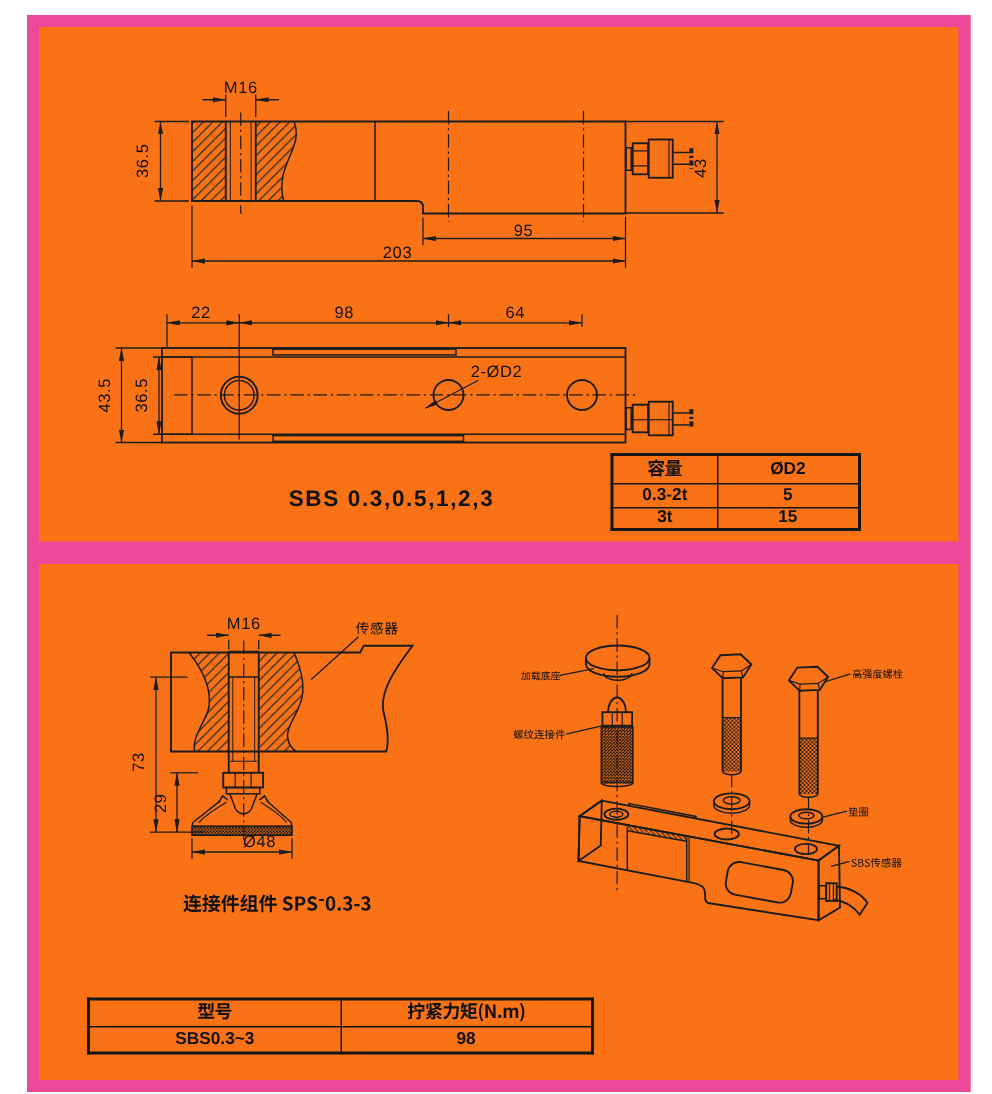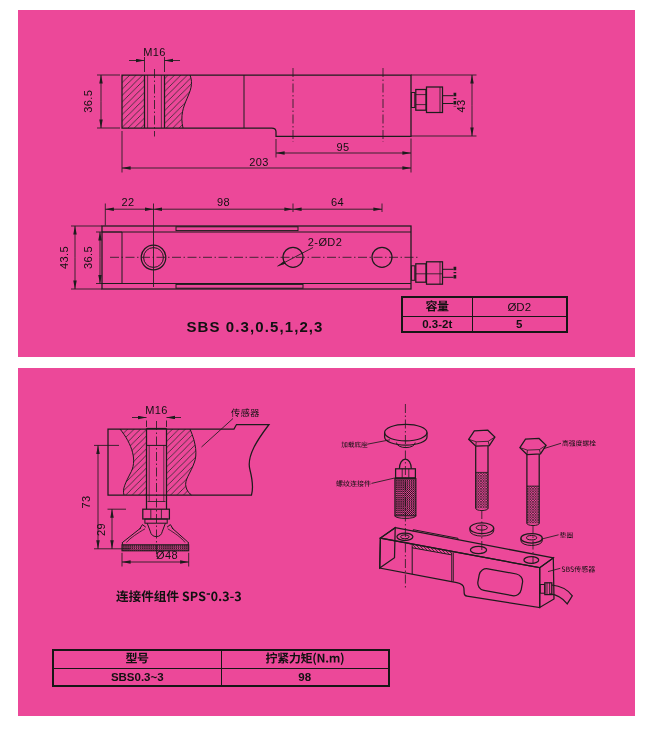--- a/index.html
+++ b/index.html
@@ -1,18 +1,18 @@
 <!DOCTYPE html>
 <html><head>
 <meta charset="utf-8">
 <style>
   html,body { margin:0; padding:0; background:#fff; }
   .page { position:relative; width:661px; height:729px; background:#fff;
            font-family:"Liberation Sans", sans-serif; overflow:hidden; }
-  .panel { position:absolute; border:2px solid #ec4899; background:#ec4899; }
+  .panel { position:absolute; border:8px solid #ec4899; background:#f97316; }
   #panel-top { left:18px; top:10px; width:613px; height:343px; }
   #panel-bottom { left:18px; top:368px; width:613px; height:344px; }
   .panel > svg.draw { position:absolute; left:0; top:0; }
   .ln,.bd,.md,.dl,.el,.cl,.th,.th2,.cab,.hat,.knr,.stud,.thr { fill:none; stroke:#1c1c1c; }
   .bd { stroke-width:1.25; }
   .md { stroke-width:1; }
   .th { stroke-width:0.65; }
   .th2 { stroke-width:0.8; }
   .dl,.el { stroke-width:0.85; }
   .cl { stroke-width:0.8; stroke-dasharray:9 2.5 1.5 2.5; }
@@ -21,21 +21,21 @@
   .pband { stroke:none; fill:url(#d1); }
   .thr { stroke:none; fill:url(#th); }
   .stud { stroke:#1c1c1c; stroke-width:1.1; fill:url(#kn); }
   .knr { stroke:#1c1c1c; stroke-width:1.1; fill:url(#kn); }
   .gl { fill:#111111; stroke:none; }
   .sr { opacity:0; font-size:4px; }
   text.dim { font-size:11px; fill:#111111; text-anchor:middle; letter-spacing:0.4px; }
   .tb { position:absolute; border-collapse:collapse; table-layout:fixed;
          font-size:11.5px; color:#111111; text-align:center; border:2px solid #161616; }
   .tb td, .tb th { border:1px solid #161616; padding:0; font-weight:bold; vertical-align:middle; }
-  .tb th { font-weight:normal; }
+  .tb th { font-weight:bold; }
   .cjk { vertical-align:middle; }
   #model-caption { position:absolute; left:115px; top:306px; width:240px; text-align:center;
                     font-weight:bold; font-size:15px; letter-spacing:1.1px; color:#111111; }
 </style>
 </head>
 <body>
 
 <div class="page">
 
   <section class="panel" id="panel-top">
@@ -163,20 +163,24 @@
         <th><svg class="cjk" width="24.5" height="14.2" viewBox="0 0 24.5 14.2">
                 <text class="sr" x="0" y="10.56">容量</text>
                 <path class="gl" d="M4.3 2.9C3.7 3.7 2.6 4.5 1.6 4.9C1.9 5.2 2.4 5.8 2.6 6C3.7 5.4 4.9 4.4 5.7 3.3ZM7.2 3.7C8.3 4.4 9.6 5.3 10.2 6L11.2 5.1C10.6 4.4 9.2 3.5 8.2 2.9ZM6.2 4C5.1 5.8 3.1 7.2 0.8 7.9C1.2 8.2 1.5 8.7 1.7 9.1C2.2 8.9 2.6 8.7 3 8.5V11.6H4.4V11.3H8.6V11.6H10V8.4C10.4 8.6 10.8 8.7 11.3 8.9C11.4 8.5 11.8 8.1 12.2 7.7C10.3 7.1 8.7 6.2 7.3 4.8L7.5 4.5ZM4.4 10V8.8H8.6V10ZM4.7 7.5C5.4 7 6 6.4 6.5 5.8C7.2 6.5 7.9 7 8.6 7.5ZM5.5 0.6C5.6 0.8 5.7 1.1 5.8 1.3H1.4V3.9H2.8V2.6H10.2V3.9H11.6V1.3H7.5C7.3 1 7.1 0.6 7 0.2Z M15.5 2.6H20.4V3H15.5ZM15.5 1.5H20.4V1.9H15.5ZM14.1 0.7V3.7H21.9V0.7ZM12.6 4.1V5.1H23.5V4.1ZM15.2 7.4H17.3V7.8H15.2ZM18.7 7.4H20.8V7.8H18.7ZM15.2 6.2H17.3V6.6H15.2ZM18.7 6.2H20.8V6.6H18.7ZM12.5 10.3V11.3H23.5V10.3H18.7V9.9H22.4V8.9H18.7V8.5H22.2V5.5H13.9V8.5H17.3V8.9H13.6V9.9H17.3V10.3Z"></path>
               </svg></th>
         <th>ØD2</th>
       </tr>
       <tr style="height:16px">
         <td>0.3-2t</td>
         <td>5</td>
       </tr>
+      <tr style="height:15px">
+        <td>3t</td>
+        <td>15</td>
+      </tr>
     </tbody>
       </table>
   </section>
 
   <section class="panel" id="panel-bottom">
     <svg class="draw" width="613" height="344" viewBox="20 370 613 344">
     <g>
 <path class="hat" d="M120,429 H146.5 V495 H124 C122,489 126,482 130,474 C138,461 132,444 120,429 Z"></path>
 <path class="hat" d="M166.5,429 H190 C196.5,444 197,455 194.5,462 C190.5,473.5 184,480 186,487 C187,491.5 190,494 191.5,495 H166.5 Z"></path>
 <path class="bd" d="M108,429 H234 L236.5,424.5 H269 C258,439 246,456 250,470 C252.5,480 253.5,488 251.5,495 H108 Z"></path>
@@ -310,21 +314,21 @@
             <path class="gl" d="M561 532.1V532.8H560V533.3H561V534.1C560.6 534.2 560.2 534.3 559.9 534.3L560 534.8L561 534.6V535.4C561 535.5 561 535.5 560.9 535.5C560.8 535.5 560.6 535.5 560.2 535.5C560.3 535.6 560.4 535.8 560.4 536C560.8 536 561.1 536 561.3 535.9C561.5 535.8 561.5 535.7 561.5 535.4V534.5L562.4 534.3L562.4 533.8L561.5 534V533.3H562.4V532.8H561.5V532.1ZM560.6 536.4V536.8H562.7V537.7H560V538.1H566.1V537.7H563.2V536.8H565.4V536.4H563.2V535.7H562.8C563.2 535.5 563.5 535.1 563.7 534.7C564 534.9 564.3 535.1 564.5 535.3L564.7 534.9C564.5 534.7 564.2 534.4 563.8 534.2C563.9 533.9 563.9 533.6 564 533.3H564.9C564.9 534.9 564.9 535.8 565.6 535.8C566 535.8 566.2 535.7 566.2 534.9C566.1 534.9 565.9 534.8 565.8 534.7C565.8 535.2 565.8 535.4 565.7 535.4C565.3 535.4 565.3 534.5 565.4 532.8H564L564 532.1H563.5L563.5 532.8H562.6V533.3H563.5C563.5 533.5 563.4 533.7 563.4 534L562.8 533.6L562.6 534C562.8 534.1 563 534.3 563.3 534.4C563.1 534.9 562.8 535.2 562.2 535.5C562.3 535.6 562.5 535.7 562.5 535.9L562.7 535.7V536.4Z M568.3 533.2C568.4 533.4 568.6 533.7 568.7 533.9L569 533.7C568.9 533.5 568.8 533.3 568.6 533.1ZM569.6 533C569.6 533.3 569.5 533.6 569.4 533.9H568.1V534.2H569.2C569.1 534.4 569.1 534.5 569 534.7H567.7V535H568.7C568.4 535.4 568 535.6 567.5 535.8C567.6 535.9 567.8 536.1 567.8 536.2C568.1 536 568.4 535.8 568.7 535.6V536.8C568.7 537.3 568.8 537.4 569.4 537.4C569.6 537.4 570.6 537.4 570.7 537.4C571.2 537.4 571.3 537.2 571.4 536.6C571.2 536.6 571.1 536.5 571 536.5C571 536.9 570.9 537 570.7 537C570.5 537 569.6 537 569.5 537C569.1 537 569.1 537 569.1 536.8V535.8H570.3C570.3 536.1 570.3 536.2 570.2 536.3C570.2 536.3 570.2 536.3 570.1 536.3C570 536.3 569.8 536.3 569.6 536.3C569.7 536.4 569.7 536.5 569.7 536.6C569.9 536.6 570.2 536.6 570.3 536.6C570.4 536.6 570.5 536.6 570.6 536.5C570.6 536.4 570.7 536.2 570.7 535.6C570.7 535.6 570.7 535.5 570.7 535.5H568.8C569 535.3 569.1 535.2 569.2 535H570.4C570.7 535.5 571.2 535.9 571.8 536.2C571.8 536.1 571.9 535.9 572.1 535.8C571.6 535.7 571.2 535.4 570.9 535H571.9V534.7H569.5C569.5 534.5 569.6 534.4 569.7 534.2H571.6V533.9H570.9C571 533.7 571.2 533.4 571.3 533.2L570.9 533.1C570.8 533.3 570.6 533.7 570.5 533.9H569.8C569.9 533.6 570 533.3 570.1 533ZM567 532.4V538.3H567.4V538.1H572.2V538.3H572.7V532.4ZM567.4 537.6V532.8H572.2V537.6Z"></path>
           </g>
 <line class="dl" x1="558.6" y1="534.8" x2="542.6" y2="538.8"></line>
 <g>
             <text class="sr" x="561.3" y="571.8">SBS传感器</text>
             <path class="gl" d="M563.4 571.9C564.5 571.9 565.2 571.2 565.2 570.4C565.2 569.7 564.7 569.3 564.1 569.1L563.4 568.7C563 568.6 562.5 568.4 562.5 567.9C562.5 567.4 562.9 567.1 563.5 567.1C564 567.1 564.3 567.3 564.7 567.6L565 567.2C564.6 566.8 564.1 566.6 563.5 566.6C562.6 566.6 561.9 567.1 561.9 567.9C561.9 568.7 562.4 569 562.9 569.3L563.7 569.6C564.1 569.8 564.5 570 564.5 570.5C564.5 571 564.1 571.3 563.4 571.3C562.9 571.3 562.4 571.1 562 570.7L561.6 571.1C562.1 571.6 562.7 571.9 563.4 571.9Z M566.2 571.8H567.8C569 571.8 569.8 571.3 569.8 570.3C569.8 569.6 569.3 569.2 568.7 569.1V569C569.2 568.9 569.5 568.4 569.5 567.9C569.5 567 568.7 566.7 567.7 566.7H566.2ZM566.8 568.8V567.2H567.6C568.4 567.2 568.8 567.4 568.8 568C568.8 568.5 568.5 568.8 567.6 568.8ZM566.8 571.3V569.3H567.7C568.6 569.3 569.1 569.6 569.1 570.3C569.1 571 568.6 571.3 567.7 571.3Z M572.2 571.9C573.3 571.9 573.9 571.2 573.9 570.4C573.9 569.7 573.5 569.3 572.9 569.1L572.2 568.7C571.8 568.6 571.3 568.4 571.3 567.9C571.3 567.4 571.7 567.1 572.3 567.1C572.7 567.1 573.1 567.3 573.4 567.6L573.8 567.2C573.4 566.8 572.9 566.6 572.3 566.6C571.3 566.6 570.6 567.1 570.6 567.9C570.6 568.7 571.2 569 571.7 569.3L572.4 569.6C572.9 569.8 573.3 570 573.3 570.5C573.3 571 572.9 571.3 572.2 571.3C571.7 571.3 571.2 571.1 570.8 570.7L570.4 571.1C570.8 571.6 571.5 571.9 572.2 571.9Z M576.1 565.9C575.7 567 575.1 568.1 574.4 568.7C574.5 568.9 574.6 569.1 574.7 569.3C574.9 569 575.1 568.7 575.4 568.4V572.3H575.9V567.6C576.1 567.1 576.4 566.6 576.6 566.1ZM577.5 570.9C578.2 571.3 579 572 579.4 572.4L579.8 572C579.6 571.8 579.3 571.6 579 571.3C579.5 570.7 580.1 570.1 580.5 569.6L580.2 569.3L580.1 569.4H577.8L578.1 568.6H580.9V568.1H578.2L578.5 567.2H580.6V566.7H578.6L578.8 566L578.3 566L578.1 566.7H576.7V567.2H577.9L577.7 568.1H576.3V568.6H577.5C577.4 569 577.2 569.5 577.1 569.9H579.6C579.3 570.2 578.9 570.7 578.6 571C578.4 570.9 578.1 570.7 577.9 570.6Z M582.9 567.5V567.9H585.1V567.5ZM583.1 570.5V571.7C583.1 572.2 583.3 572.3 584.1 572.3C584.3 572.3 585.5 572.3 585.7 572.3C586.4 572.3 586.6 572.1 586.6 571.2C586.5 571.2 586.3 571.1 586.2 571C586.1 571.8 586.1 571.9 585.7 571.9C585.4 571.9 584.3 571.9 584.1 571.9C583.7 571.9 583.6 571.8 583.6 571.6V570.5ZM584.1 570.4C584.5 570.7 584.9 571.2 585.1 571.5L585.5 571.2C585.3 570.9 584.9 570.5 584.6 570.2ZM586.6 570.7C586.9 571.1 587.2 571.7 587.3 572L587.8 571.8C587.7 571.5 587.3 570.9 587 570.5ZM582.3 570.7C582.1 571.1 581.8 571.6 581.6 571.9L582 572.1C582.3 571.8 582.6 571.2 582.7 570.8ZM583.4 568.7H584.6V569.5H583.4ZM583 568.3V569.8H585V568.3ZM582.1 566.6V567.7C582.1 568.4 582.1 569.4 581.6 570.1C581.7 570.2 581.9 570.3 581.9 570.4C582.5 569.6 582.6 568.5 582.6 567.7V567.1H585.3C585.5 567.9 585.6 568.6 585.9 569.2C585.6 569.4 585.3 569.7 584.9 569.9C585.1 570 585.2 570.2 585.3 570.3C585.6 570.1 585.9 569.8 586.1 569.6C586.4 570.1 586.8 570.3 587.2 570.3C587.7 570.3 587.9 570.1 587.9 569.2C587.8 569.1 587.6 569.1 587.5 569C587.5 569.6 587.4 569.8 587.3 569.8C587 569.8 586.7 569.6 586.5 569.2C586.9 568.7 587.2 568.2 587.5 567.5L587 567.4C586.8 567.9 586.6 568.4 586.3 568.8C586.1 568.3 585.9 567.7 585.8 567.1H587.9V566.6H587.1L587.3 566.4C587.1 566.3 586.7 566 586.4 565.9L586.1 566.2C586.4 566.3 586.7 566.5 586.9 566.6H585.8C585.8 566.4 585.8 566.2 585.8 565.9H585.3C585.3 566.2 585.3 566.4 585.3 566.6Z M589.6 566.7H590.8V567.7H589.6ZM592.6 566.7H593.9V567.7H592.6ZM592.5 568.4C592.8 568.5 593.2 568.7 593.4 568.9H591.4C591.6 568.6 591.7 568.4 591.8 568.2L591.3 568.1V566.2H589.1V568.1H591.3C591.1 568.4 591 568.6 590.8 568.9H588.6V569.3H590.3C589.9 569.7 589.2 570.1 588.5 570.4C588.6 570.5 588.7 570.7 588.7 570.8L589.1 570.6V572.4H589.6V572.2H590.8V572.3H591.3V570.2H590C590.4 569.9 590.7 569.6 591 569.3H592.3C592.6 569.7 593 570 593.4 570.2H592.1V572.4H592.6V572.2H593.9V572.3H594.4V570.7L594.7 570.8C594.8 570.6 594.9 570.4 595 570.3C594.3 570.2 593.5 569.8 593 569.3H594.9V568.9H593.7L593.9 568.7C593.6 568.5 593.2 568.3 592.8 568.1ZM592.1 566.2V568.1H594.4V566.2ZM589.6 571.7V570.7H590.8V571.7ZM592.6 571.7V570.7H593.9V571.7Z"></path>
           </g>
 <line class="dl" x1="560.3" y1="568.3" x2="548" y2="571.6"></line>
 </g>
     </svg>
-    <table class="tb" id="torque-table" style="left:32px; top:279px; width:336px;">
+    <table class="tb" id="torque-table" style="left:32px; top:289px; width:336px;">
       <colgroup>
           <col style="width:168px">
           <col style="width:168px">
         </colgroup>
       <tbody>
           <tr style="height:18px">
         <th><svg class="cjk" width="24.5" height="14.2" viewBox="0 0 24.5 14.2">
                 <text class="sr" x="0" y="10.56">型号</text>
                 <path class="gl" d="M7.8 1.1V5.1H9.2V1.1ZM10 0.5V5.6C10 5.8 10 5.8 9.8 5.8C9.6 5.8 9 5.8 8.5 5.8C8.7 6.2 8.9 6.7 8.9 7.1C9.8 7.1 10.4 7.1 10.8 6.9C11.3 6.6 11.4 6.3 11.4 5.7V0.5ZM4.9 2.1V3.3H3.8V2.1ZM2.3 7.6V9H5.8V9.9H1.1V11.2H11.9V9.9H7.2V9H10.7V7.6H7.2V6.7H6.2V4.6H7.3V3.3H6.2V2.1H7.1V0.8H1.6V2.1H2.5V3.3H1.2V4.6H2.4C2.2 5.2 1.8 5.8 0.9 6.2C1.2 6.4 1.7 6.9 1.9 7.2C3.1 6.6 3.6 5.6 3.8 4.6H4.9V6.9H5.8V7.6Z M15.5 2H20.4V3.2H15.5ZM14.1 0.8V4.4H21.9V0.8ZM12.6 5.2V6.5H14.9C14.7 7.2 14.4 8.1 14.1 8.7H20.3C20.1 9.5 19.9 10 19.7 10.2C19.5 10.3 19.4 10.3 19.1 10.3C18.8 10.3 17.9 10.3 17.1 10.2C17.3 10.6 17.5 11.2 17.6 11.6C18.4 11.6 19.2 11.6 19.6 11.6C20.2 11.5 20.6 11.5 21 11.1C21.4 10.7 21.7 9.8 21.9 8C22 7.8 22 7.4 22 7.4H16.2L16.5 6.5H23.3V5.2Z"></path>
               </svg></th>

